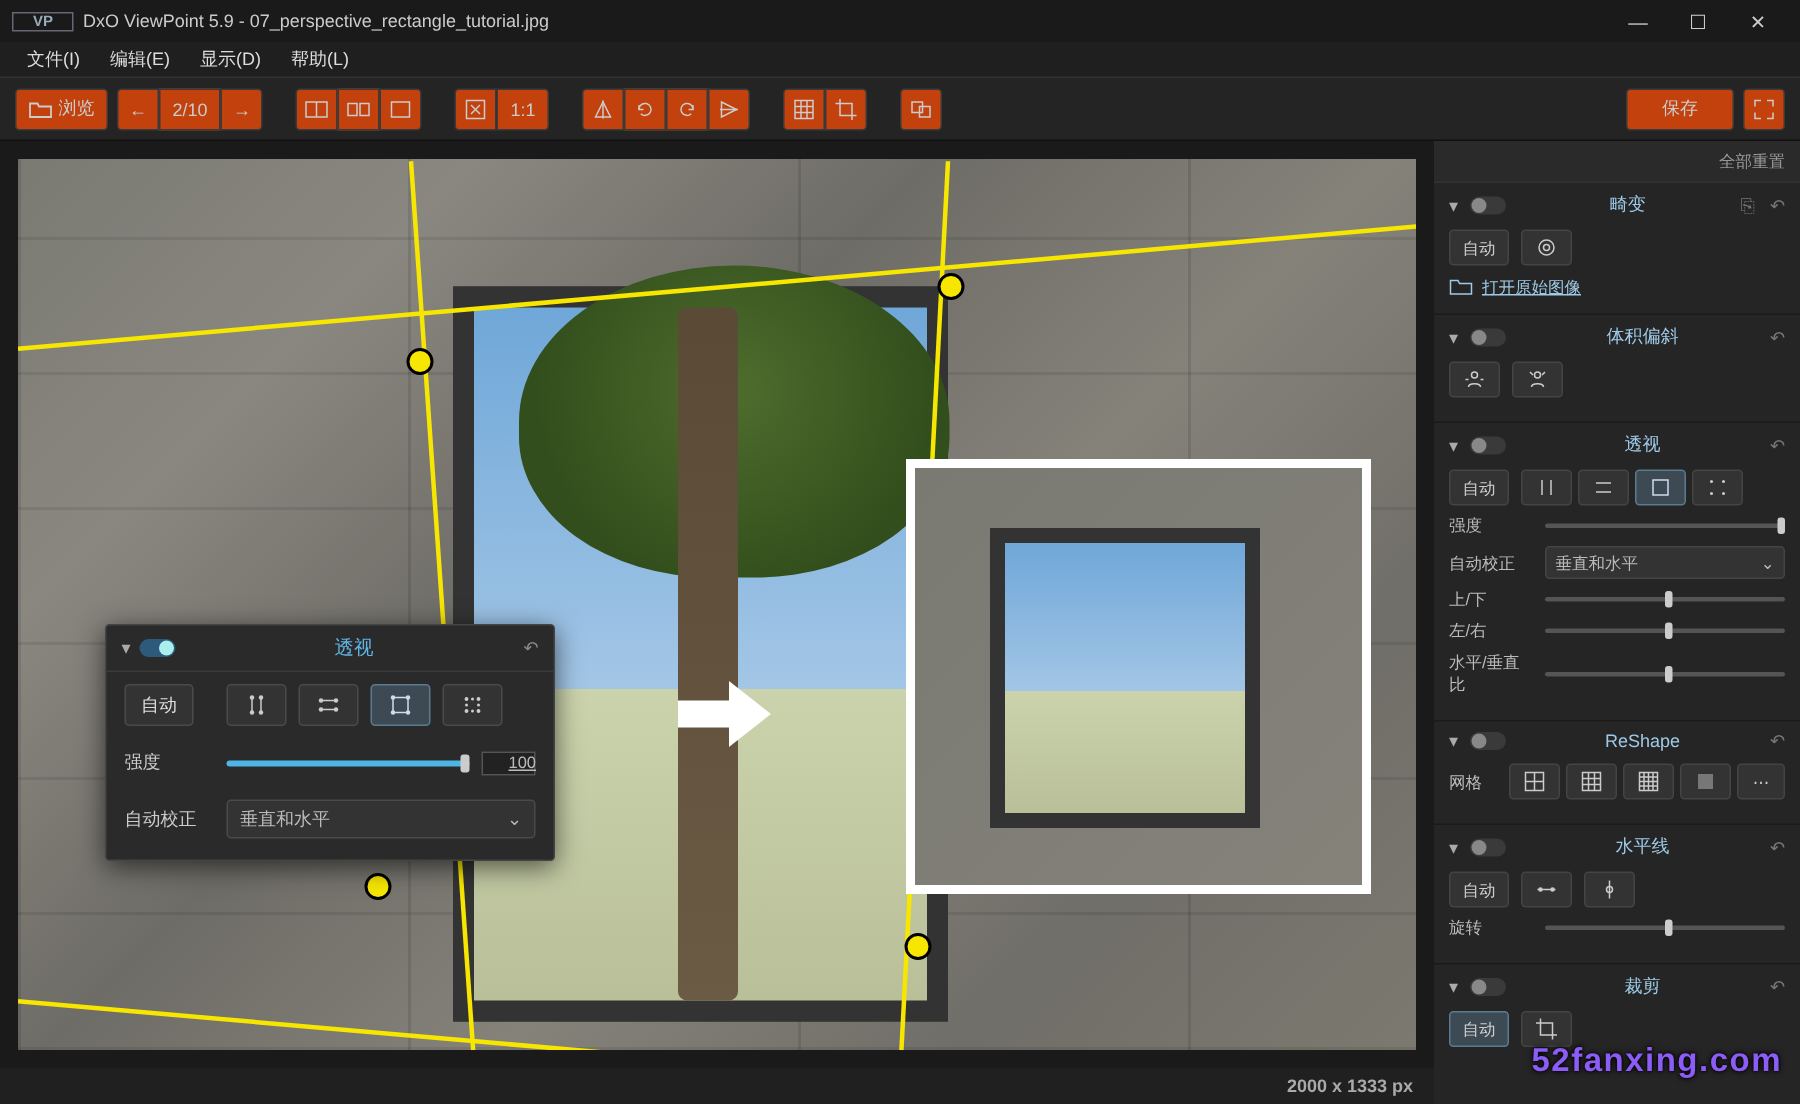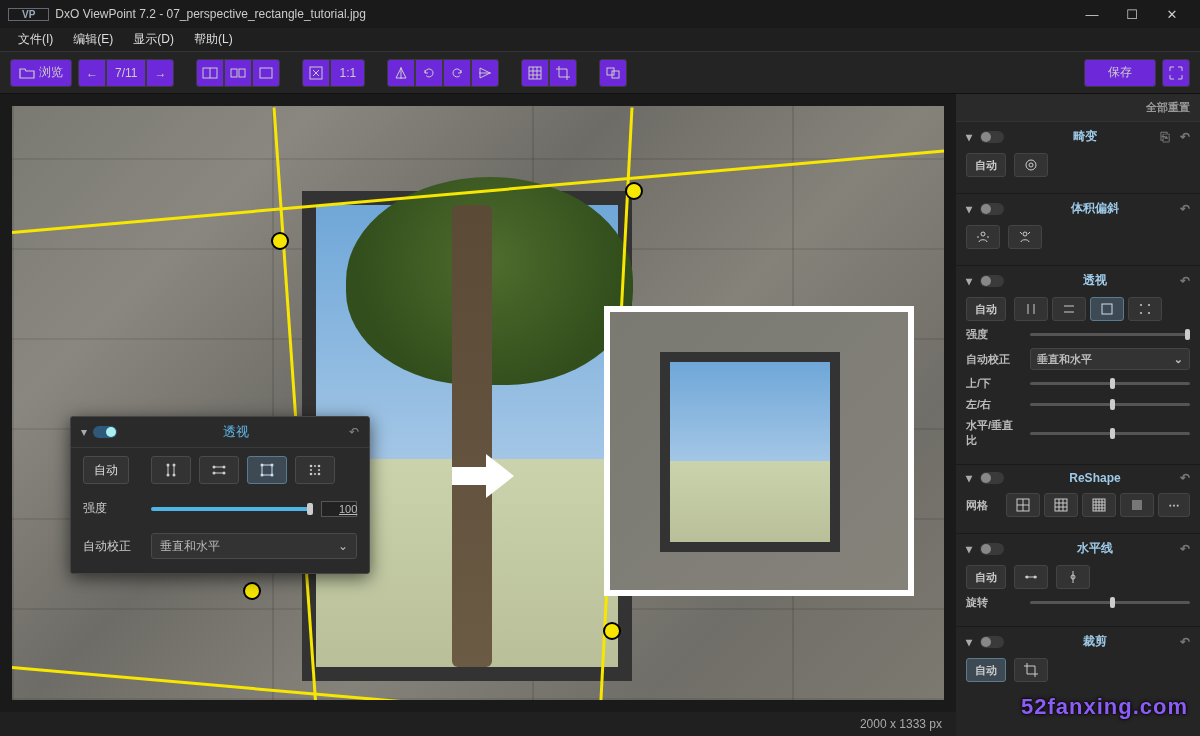--- a/index.html
+++ b/index.html
@@ -4,21 +4,21 @@
 <style>
 * { margin: 0; padding: 0; box-sizing: border-box; font-family: "Microsoft YaHei", "SimSun", sans-serif; user-select: none; }
 body { background: #1e1e1e; color: #bbb; font-size: 12px; width: 1200px; height: 736px; overflow: hidden; display: flex; flex-direction: column; }
 .titlebar { height: 28px; background: #1a1a1a; display: flex; align-items: center; padding: 0 8px; color: #ccc; font-size: 12px; }
 .titlebar .logo { color: #9ab; font-weight: bold; margin-right: 6px; font-size: 10px; border: 1px solid #667; padding: 0 13px; }
 .titlebar .title { flex: 1; }
 .titlebar .wbtn { width: 40px; height: 28px; display: flex; align-items: center; justify-content: center; color: #ccc; font-size: 13px; }
 .menubar { height: 24px; background: #1f1f1f; display: flex; align-items: center; padding: 0 8px; border-bottom: 1px solid #333; }
 .menubar .mi { padding: 0 10px; color: #ddd; cursor: default; }
 .toolbar { height: 42px; background: #242424; display: flex; align-items: center; padding: 0 10px; border-bottom: 1px solid #111; gap: 6px; }
-.tbtn { height: 28px; min-width: 32px; padding: 0 8px; background: #6d28d9; border: 1px solid #3a3a3a; border-radius: 3px; display: flex; align-items: center; justify-content: center; color: #ccc; cursor: default; gap: 4px; }
+.tbtn { height: 28px; min-width: 32px; padding: 0 8px; background: #c2410c; border: 1px solid #3a3a3a; border-radius: 3px; display: flex; align-items: center; justify-content: center; color: #ccc; cursor: default; gap: 4px; }
 .tbtn.small { min-width: 28px; padding: 0; }
 .tgroup { display: flex; gap: 0; }
 .tgroup .tbtn { border-radius: 0; }
 .tgroup .tbtn:first-child { border-radius: 3px 0 0 3px; }
 .tgroup .tbtn:last-child { border-radius: 0 3px 3px 0; }
 .sep { width: 10px; }
 .spacer { flex: 1; }
 .content { flex: 1; display: flex; }
 .canvas-area { flex: 1; background: #1a1a1a; position: relative; display: flex; flex-direction: column; }
 .canvas { flex: 1; margin: 12px; background: linear-gradient(135deg, #7a7a72 0%, #8a8780 20%, #6e6c66 40%, #85827a 60%, #706e68 80%, #7c7970 100%); position: relative; overflow: hidden; }
@@ -42,22 +42,22 @@
 .fp-head { display: flex; align-items: center; padding: 6px 10px; border-bottom: 1px solid #3a3a3a; }
 .fp-title { flex: 1; text-align: center; color: #5fb5e6; font-size: 13px; }
 .fp-row { display: flex; align-items: center; padding: 8px 12px; gap: 8px; }
 .fp-label { width: 60px; color: #ccc; }
 .fp-btn { height: 28px; padding: 0 10px; background: #333; border: 1px solid #4a4a4a; border-radius: 3px; display: flex; align-items: center; justify-content: center; color: #ddd; min-width: 40px; font-size: 12px; }
 .fp-btn.active { background: #3d4a54; border-color: #5a7a90; }
 .fp-slider { flex: 1; height: 4px; background: #4fb5e6; border-radius: 2px; position: relative; }
 .fp-slider-knob { position: absolute; right: 0; top: -4px; width: 6px; height: 12px; background: #ccc; border-radius: 2px; }
 .fp-val { width: 34px; text-align: right; border: 1px solid #555; padding: 1px 17px; background: #222; font-size: 11px; text-decoration: underline; }
 .fp-select { flex: 1; height: 26px; background: #333; border: 1px solid #4a4a4a; border-radius: 3px; padding: 0 8px; display: flex; align-items: center; justify-content: space-between; }
-.statusbar { height: 24px; background: #202020; display: flex; align-items: center; justify-content: flex-end; padding: 0 14px; color: #aaa; font-size: 12px; }
-.sidepanel { width: 244px; background: #252525; display: flex; flex-direction: column; overflow: hidden; font-weight: bold; }
+.statusbar { height: 24px; background: #202020; display: flex; align-items: center; justify-content: flex-end; padding: 0 14px; color: #aaa; font-size: 12px; font-weight: bold; }
+.sidepanel { width: 244px; background: #252525; display: flex; flex-direction: column; overflow: hidden; }
 .sp-top { height: 28px; background: #2a2a2a; display: flex; align-items: center; justify-content: flex-end; padding: 0 10px; color: #999; font-size: 11px; border-bottom: 1px solid #333; }
 .section { border-bottom: 1px solid #1a1a1a; padding: 6px 10px 10px; }
 .sec-head { display: flex; align-items: center; margin-bottom: 8px; }
 .sec-head .chev { width: 14px; color: #aaa; }
 .sec-head .tog { width: 24px; height: 12px; background: #3a3a3a; border-radius: 6px; margin-right: 6px; position: relative; }
 .sec-head .tog::after { content: ""; position: absolute; width: 10px; height: 10px; background: #888; border-radius: 50%; top: 1px; left: 1px; }
 .sec-title { flex: 1; text-align: center; color: #9ecae8; font-size: 12px; }
 .sec-tools { display: flex; gap: 10px; color: #777; font-size: 12px; }
 .sec-row { display: flex; align-items: center; gap: 8px; margin: 6px 0; }
 .sec-row .lab { width: 56px; color: #bbb; font-size: 11px; }
@@ -69,21 +69,21 @@
 .sec-slider .kn { position: absolute; width: 5px; height: 11px; background: #ccc; top: -4px; border-radius: 2px; }
 .sec-select { flex: 1; height: 22px; background: #333; border: 1px solid #444; border-radius: 3px; padding: 0 6px; display: flex; align-items: center; justify-content: space-between; font-size: 11px; }
 .icon-svg { width: 16px; height: 16px; }
 .watermark { position: absolute; right: 12px; bottom: 16px; color: #8b5cf6; font-size: 22px; font-weight: bold; letter-spacing: 1px; text-shadow: 0 0 4px #000, 0 0 2px #000; z-index: 50; }
 </style>
 </head>
 <body>
 
 <div class="titlebar">
   <span class="logo">VP</span>
-  <span class="title">DxO ViewPoint 7.2 - 07_perspective_rectangle_tutorial.jpg</span>
+  <span class="title">DxO ViewPoint 5.9 - 07_perspective_rectangle_tutorial.jpg</span>
   <div class="wbtn">―</div>
   <div class="wbtn">☐</div>
   <div class="wbtn">✕</div>
 </div>
 
 <div class="menubar">
   <div class="mi">文件(I)</div>
   <div class="mi">编辑(E)</div>
   <div class="mi">显示(D)</div>
   <div class="mi">帮助(L)</div>
@@ -91,21 +91,21 @@
 
 <div class="toolbar">
   <div class="tbtn">
     <svg class="icon-svg" viewBox="0 0 16 16">
         <path fill="none" stroke="#ccc" stroke-width="1.2" d="M1 4h5l1 2h8v7H1z"></path>
       </svg>
     <span>浏览</span>
   </div>
   <div class="tgroup">
     <div class="tbtn small">←</div>
-    <div class="tbtn">7/11</div>
+    <div class="tbtn">2/10</div>
     <div class="tbtn small">→</div>
   </div>
   <div class="sep"></div>
   <div class="tgroup">
     <div class="tbtn small">
         <svg class="icon-svg" viewBox="0 0 16 16">
           <rect x="1" y="3" width="14" height="10" fill="none" stroke="#ccc"></rect>
           <line x1="8" y1="3" x2="8" y2="13" stroke="#ccc"></line>
         </svg>
       </div>
@@ -310,20 +310,26 @@
       </div>
       <div class="sec-row">
         <div class="sec-btn">自动</div>
         <div class="sec-btn">
             <svg class="icon-svg" viewBox="0 0 16 16">
               <circle cx="8" cy="8" r="5" fill="none" stroke="#ccc"></circle>
               <circle cx="8" cy="8" r="2" fill="none" stroke="#ccc"></circle>
             </svg>
           </div>
       </div>
+      <div class="sec-link">
+        <svg class="icon-svg" viewBox="0 0 16 16">
+            <path fill="none" stroke="#9ecae8" d="M1 4h5l1 2h8v7H1z"></path>
+          </svg>
+        <span>打开原始图像</span>
+      </div>
     </div>
 
     <div class="section">
       <div class="sec-head">
         <span class="chev">▾</span>
         <span class="tog"></span>
         <span class="sec-title">体积偏斜</span>
         <span class="sec-tools">
             <span>↶</span>
           </span>

